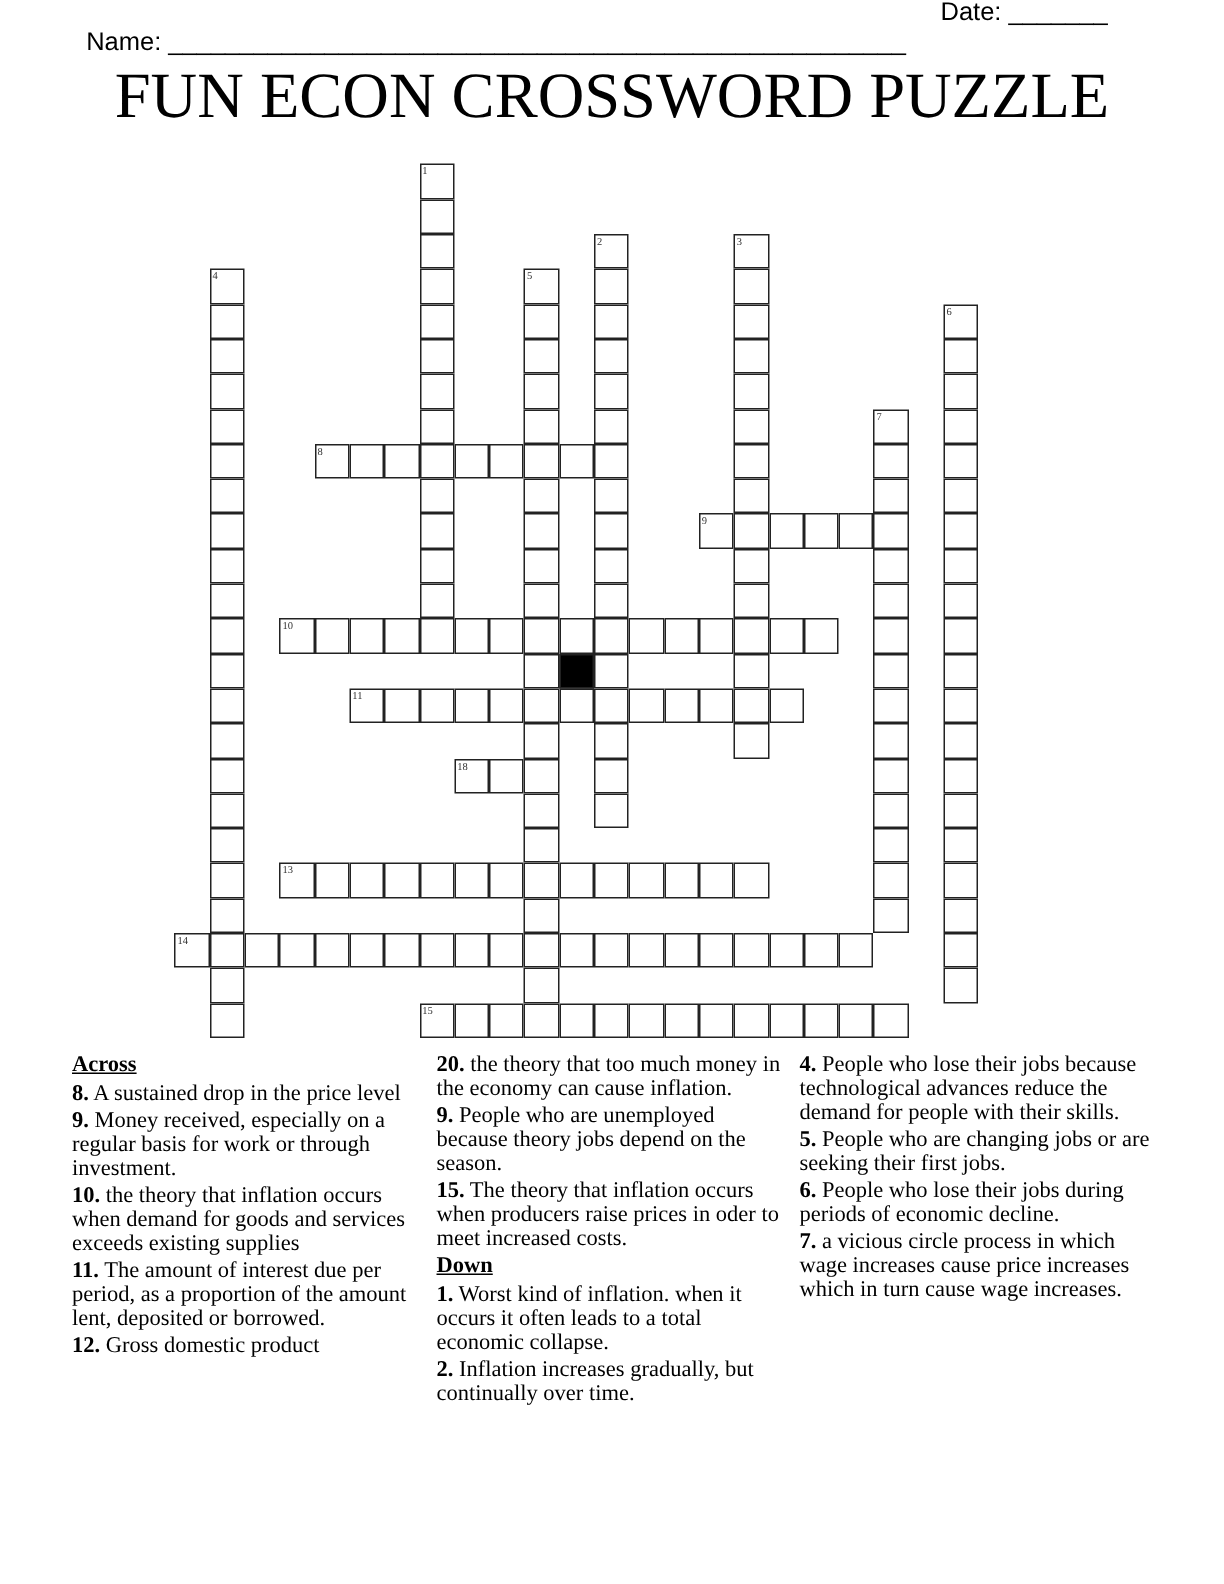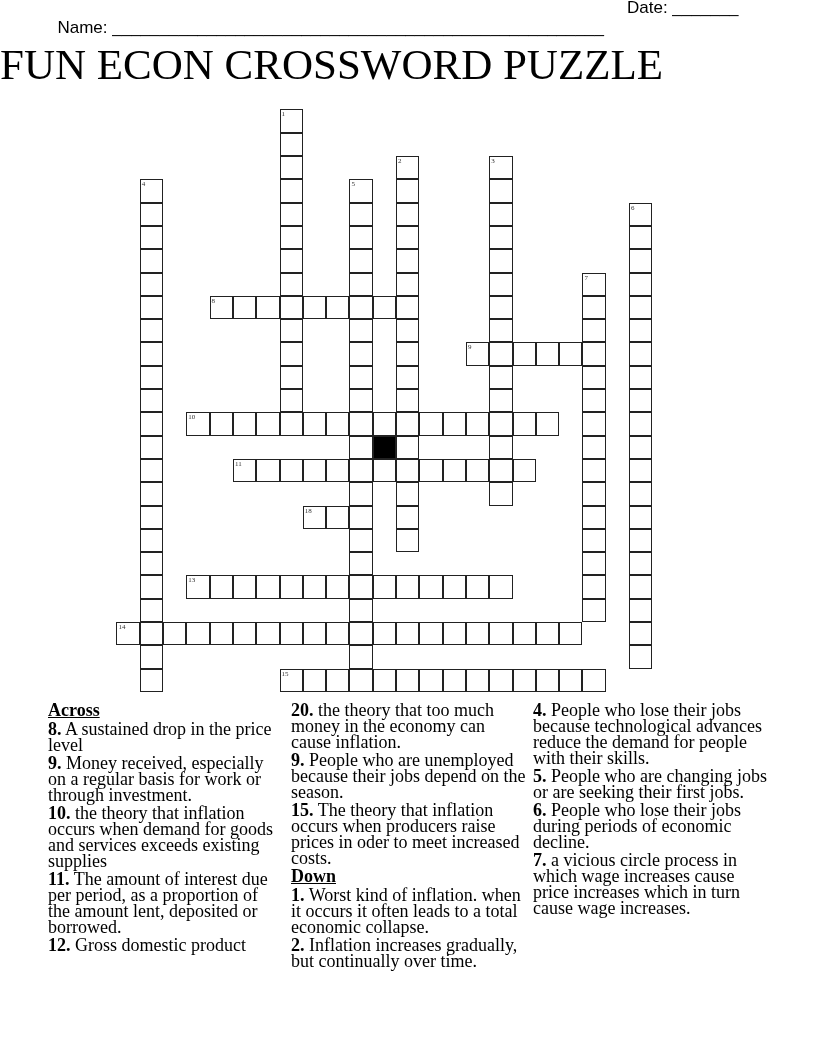--- a/index.html
+++ b/index.html
@@ -3,36 +3,36 @@
 <meta charset="utf-8">
 <style>
   html, body { margin: 0; padding: 0; background: #ffffff; }
   body { width: 816px; height: 1056px; position: relative; overflow: hidden; color: #000; }
   .header-line {
     position: absolute; top: -2px; left: 48px; width: 720px;
     font-family: "Liberation Sans", sans-serif; font-size: 17px; white-space: pre;
   }
   .header-line .date { position: absolute; left: 579px; top: 0; }
   .title {
-    position: absolute; top: 40px; left: 0; width: 816px; text-align: left;
+    position: absolute; top: 40px; left: 0; width: 816px; text-align: center;
     font-family: "Liberation Serif", serif; font-size: 43px; letter-spacing: 0px;
   }
   .grid { position: absolute; left: 0; top: 0; width: 816px; height: 700px; }
   .cell {
     position: absolute; width: 23.3px; height: 23.3px; box-sizing: border-box;
     border: 1.2px solid #222; background: #fff; margin-left: -0.6px; margin-top: -0.6px;
   }
   .cell.black { background: #000; }
   .cell .num {
     position: absolute; left: 1px; top: 0px; font-family: "Liberation Serif", serif;
     font-size: 7px; line-height: 8px; color: #333;
   }
   .clue-col {
     position: absolute; top: 702px; font-family: "Liberation Serif", serif;
-    font-size: 18px; line-height: 16px;
+    font-size: 15px; line-height: 16px;
   }
   .clue-col .heading { font-weight: bold; text-decoration: underline; margin-bottom: 3px; }
   .clue { margin-bottom: 2px; }
   .clue b { font-weight: bold; }
 </style>
 </head>
 <body>
 
 <div class="header-line">
   <span>Name: ____________________________________________________</span>
@@ -282,21 +282,21 @@
   <div class="heading">Across</div>
   <div class="clue"><b>8.</b> <span>A sustained drop in the price level</span></div>
   <div class="clue"><b>9.</b> <span>Money received, especially on a regular basis for work or through investment.</span></div>
   <div class="clue"><b>10.</b> <span>the theory that inflation occurs when demand for goods and services exceeds existing supplies</span></div>
   <div class="clue"><b>11.</b> <span>The amount of interest due per period, as a proportion of the amount lent, deposited or borrowed.</span></div>
   <div class="clue"><b>12.</b> <span>Gross domestic product</span></div>
 </div>
 
 <div class="clue-col" style="left:291px; width:235px;">
   <div class="clue"><b>20.</b> <span>the theory that too much money in the economy can cause inflation.</span></div>
-  <div class="clue"><b>9.</b> <span>People who are unemployed because their jobs depend on the season.</span></div>
+  <div class="clue"><b>9.</b> <span>People who are unemployed because theory jobs depend on the season.</span></div>
   <div class="clue"><b>15.</b> <span>The theory that inflation occurs when producers raise prices in oder to meet increased costs.</span></div>
   <div class="heading">Down</div>
   <div class="clue"><b>1.</b> <span>Worst kind of inflation. when it occurs it often leads to a total economic collapse.</span></div>
   <div class="clue"><b>2.</b> <span>Inflation increases gradually, but continually over time.</span></div>
 </div>
 
 <div class="clue-col" style="left:533px; width:235px;">
   <div class="clue"><b>4.</b> <span>People who lose their jobs because technological advances reduce the demand for people with their skills.</span></div>
   <div class="clue"><b>5.</b> <span>People who are changing jobs or are seeking their first jobs.</span></div>
   <div class="clue"><b>6.</b> <span>People who lose their jobs during periods of economic decline.</span></div>

